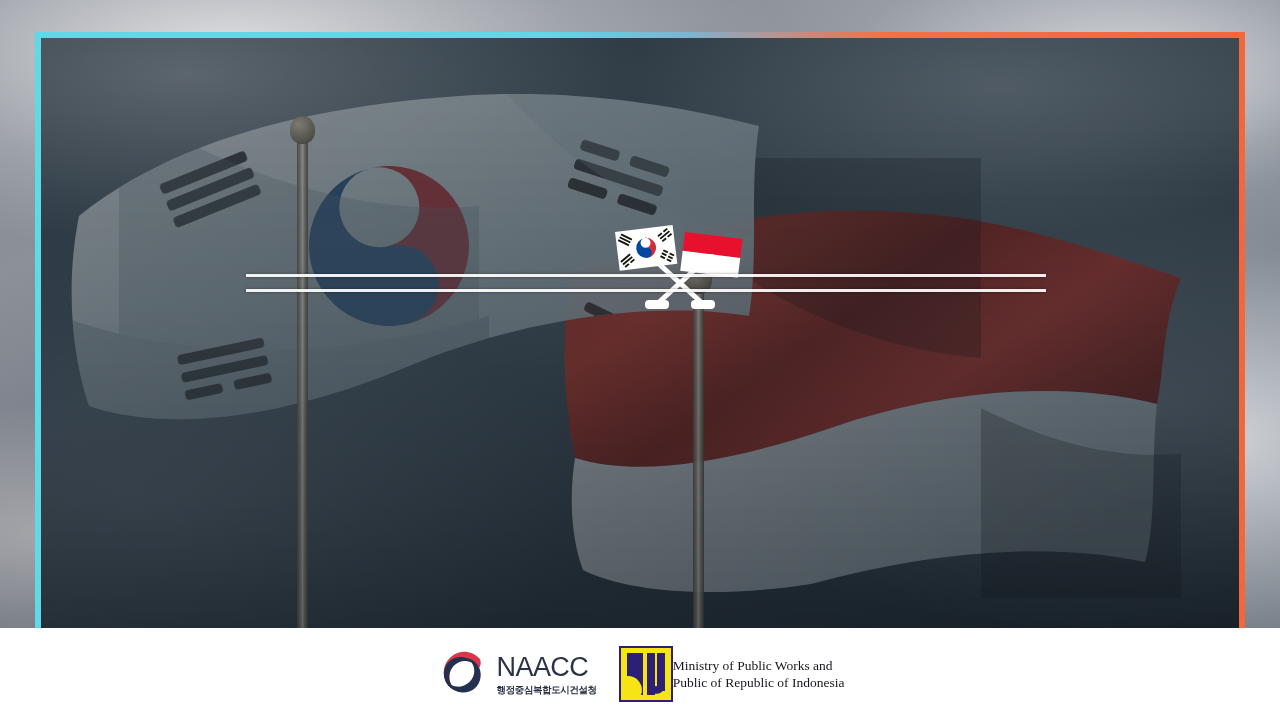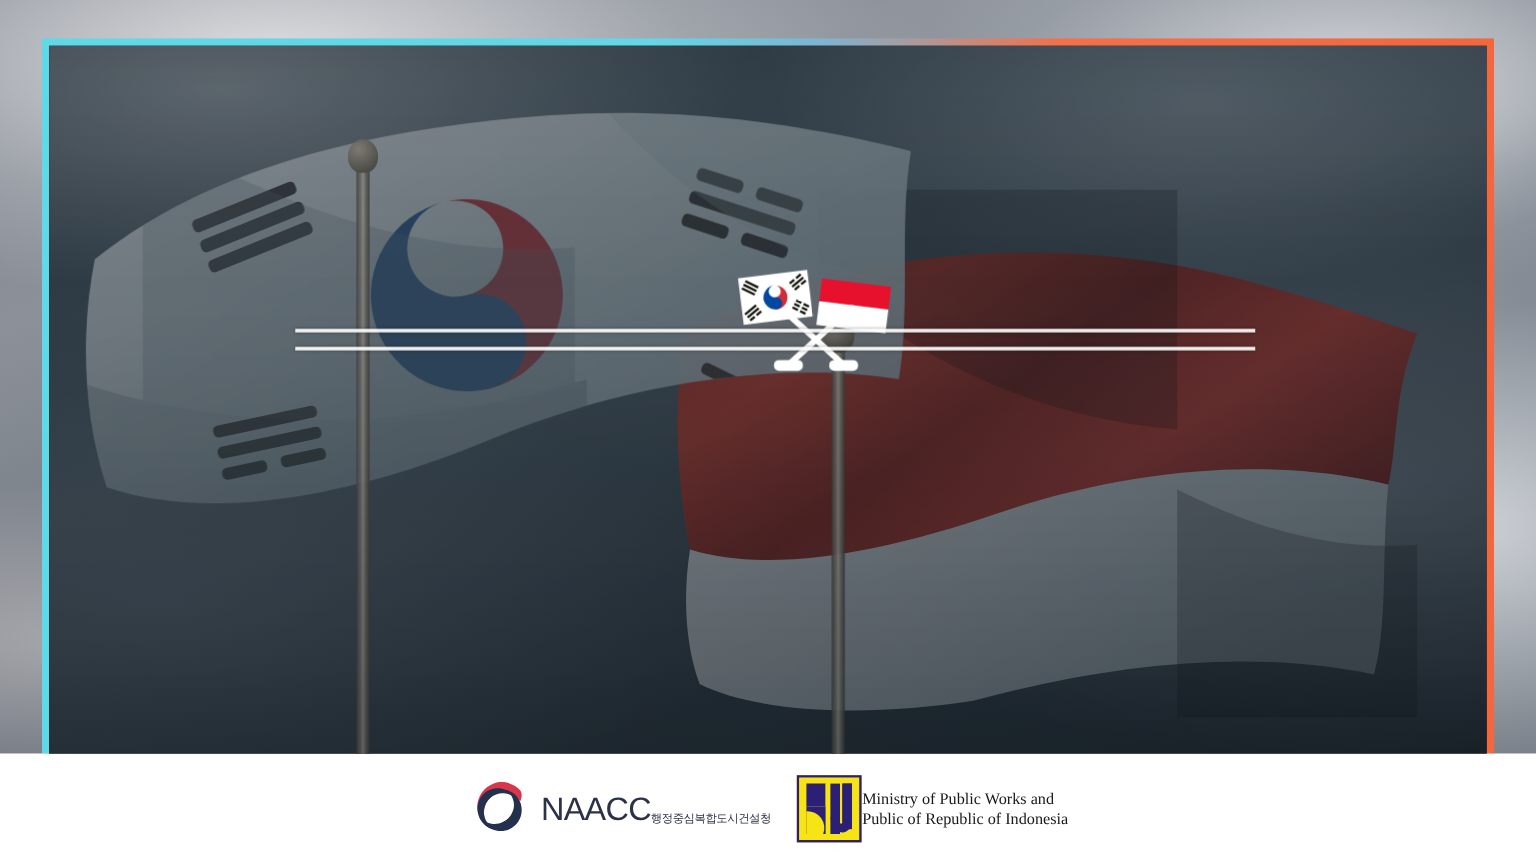--- a/index.html
+++ b/index.html
@@ -197,35 +197,35 @@
     justify-content: center;
     gap: 22px;
   }
   .logo-group {
     display: flex;
     align-items: center;
     gap: 9px;
   }
   .naacc-text {
     display: flex;
-    flex-direction: row;
+    flex-direction: column;
     align-items: flex-start;
     line-height: 1;
   }
   .naacc-word {
     font-family: "Liberation Sans", sans-serif;
     font-size: 27px;
     font-weight: normal;
     letter-spacing: -0.6px;
     color: #2b3146;
   }
   .naacc-kr {
     font-family: "DejaVu Sans", sans-serif;
     font-size: 9.5px;
-    font-weight: normal;
+    font-weight: bold;
     color: #2b3146;
     letter-spacing: -0.4px;
     margin-top: 4px;
     align-self: flex-end;
   }
   .pu-group {
     display: flex;
     align-items: center;
     gap: 0;
   }

